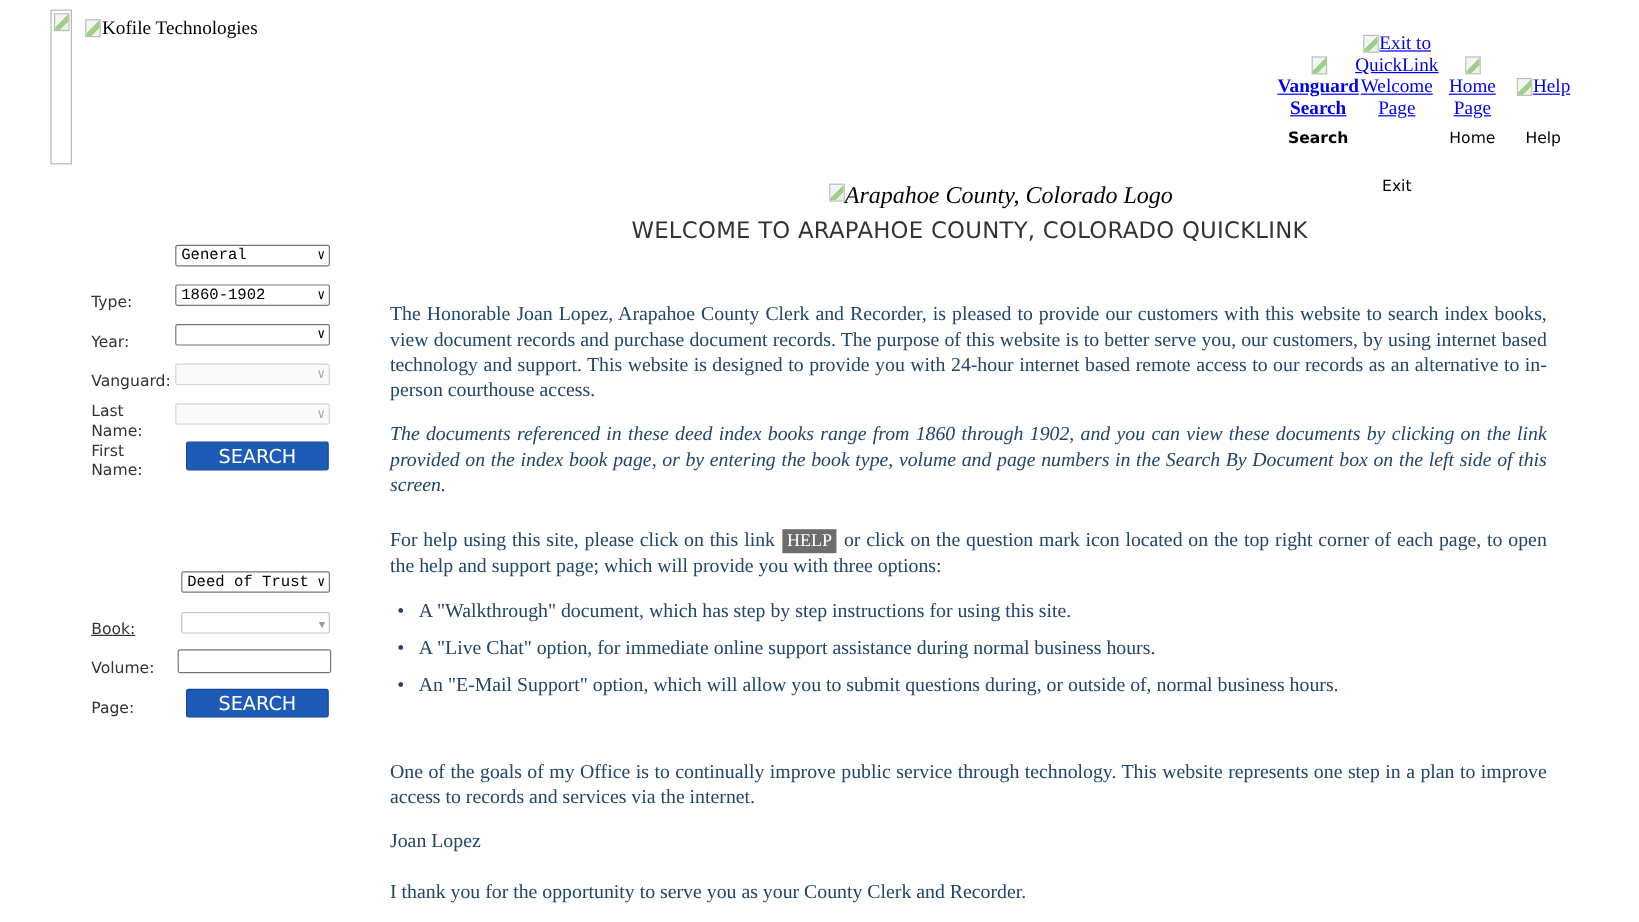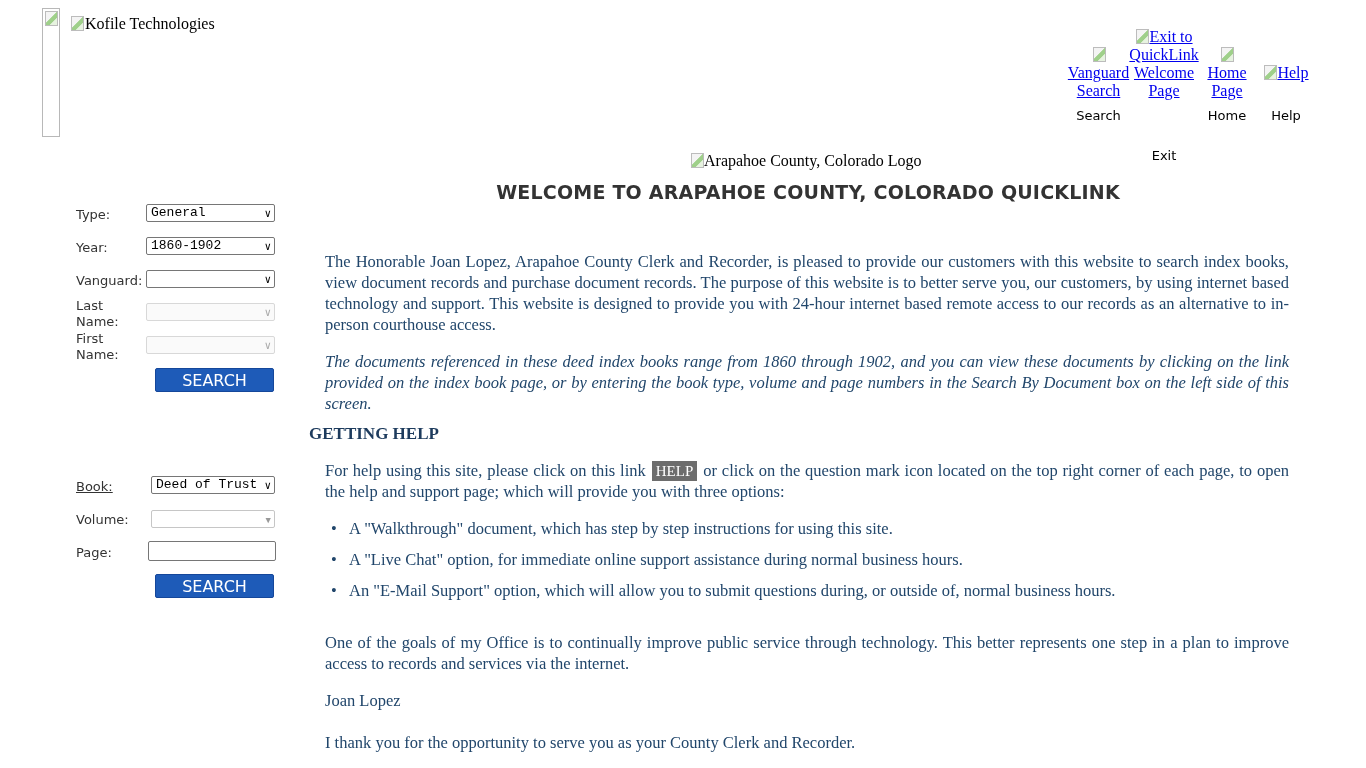--- a/index.html
+++ b/index.html
@@ -11,28 +11,28 @@
   .broken-img::before { content:""; position:absolute; left:1px; top:1px; width:11px; height:13px; border:1px solid #bcbcbc; background:linear-gradient(135deg,#f4f4f4 0 45%,#9fd08a 46% 70%,#e7f3e0 71%); }
   .left-frame .broken-img { position:absolute; left:1px; top:1px; }
   .kofile { position:absolute; left:70px; top:15px; font-size:16px; color:#000; }
   .kofile .broken-img { margin-right:1px; }
 
   .nav { position:absolute; left:1068px; top:30px; display:flex; }
   .nav-item { display:flex; flex-direction:column; align-items:center; }
   .nav-link { font-size:16px; line-height:18px; color:#0000ee; text-decoration:underline; text-align:center; display:block; }
   .nav-caption { font-family:"DejaVu Sans", sans-serif; font-size:13px; color:#000; margin-top:8px; }
   .nav-img { height:70px; display:flex; align-items:flex-end; justify-content:center; }
-  #nav-search { width:61px; }
+  #nav-search { width:61px;font-weight:bold; }
   #nav-exit { width:70px;gap:40px; }
   #nav-home { width:56px; }
   #nav-help { width:54px; margin-left:4px; }
 
-  .county-logo { position:absolute; left:690px; top:152px; font-size:16px; color:#000; }
-  .welcome { position:absolute; left:309px; width:998px; top:181px; text-align:center; font-family:"DejaVu Sans", sans-serif; font-size:19px; color:#333; letter-spacing:0.2px;font-weight:bold; }
-  .lbl { position:absolute; left:76px; font-family:"DejaVu Sans", sans-serif; font-size:13px; color:#333; line-height:16px; }
+  .county-logo { position:absolute; left:690px; top:152px; font-size:20px; color:#000;font-style:italic; }
+  .welcome { position:absolute; left:309px; width:998px; top:181px; text-align:center; font-family:"DejaVu Sans", sans-serif; font-size:19px; color:#333; letter-spacing:0.2px; }
+  .lbl { position:absolute; left:76px; font-family:"DejaVu Sans", sans-serif; font-size:13px; color:#333; line-height:16px;margin-top:38px; }
   .sel { position:absolute; height:18px; border:1px solid #767676; border-radius:2px; background:#fff; font-family:Liberation Mono, monospace; font-size:13px; color:#000; padding-left:4px; box-sizing:border-box; line-height:16px; }
   .sel .chev { position:absolute; right:3px; top:1px; font-size:11px; color:#000; }
   .sel.disabled { border-color:#d8d8d8; background:#fafafa; }
   .sel.disabled .chev { color:#aaa; }
   .txt-input { position:absolute; height:20px; border:1px solid #767676; border-radius:2px; background:#fff; box-sizing:border-box; }
   .btn { position:absolute; width:119px; height:24px; background:#1e5bb8; color:#fff; border-radius:2px; font-family:"DejaVu Sans", sans-serif; font-size:16px; text-align:center; line-height:24px; border:1px solid #15479a; box-sizing:border-box; }
 
   
   .main { position:absolute; left:309px; width:996px; color:#21466b; font-size:16.5px; line-height:21px; text-align:justify; }
   .main p { margin:16px; }
@@ -129,29 +129,28 @@
 
   <div class="btn" style="left:155px; top:574px;">SEARCH</div>
 </div>
 
 <div class="main" style="top:235px;">
   <p>The Honorable Joan Lopez, Arapahoe County Clerk and Recorder, is pleased to provide our customers with this website to search index books, view document records and purchase document records. The purpose of this website is to better serve you, our customers, by using internet based technology and support. This website is designed to provide you with 24-hour internet based remote access to our records as an alternative to in-person courthouse access.</p>
   <p style="margin-top:10px;font-style:italic;">The documents referenced in these deed index books range from 1860 through 1902, and you can view these documents by clicking on the link provided on the index book page, or by entering the book type, volume and page numbers in the Search By Document box on the left side of this screen.</p>
 </div>
 
 <div class="main" style="top:423px;">
-  <div class="h">GETTING HELP</div>
   <p>
     <span>For help using this site, please click on this link</span><span class="help-badge">HELP</span><span>or click on the question mark icon located on the top right corner of each page, to open the help and support page; which will provide you with three options:</span>
   </p>
   <ul class="bullets" style="margin-top:10px;">
     <li>A "Walkthrough" document, which has step by step instructions for using this site.</li>
     <li>A "Live Chat" option, for immediate online support assistance during normal business hours.</li>
     <li>An "E-Mail Support" option, which will allow you to submit questions during, or outside of, normal business hours.</li>
   </ul>
 </div>
 
 <div class="main" style="top:616px;">
-  <p>One of the goals of my Office is to continually improve public service through technology. This better represents one step in a plan to improve access to records and services via the internet.</p>
+  <p>One of the goals of my Office is to continually improve public service through technology. This website represents one step in a plan to improve access to records and services via the internet.</p>
   <p style="margin-top:10px;">Joan Lopez</p>
   <p style="margin-top:21px;">I thank you for the opportunity to serve you as your County Clerk and Recorder.</p>
   <p>Arapahoe County Clerk Recorder</p>
 </div>
 
 </body></html>

